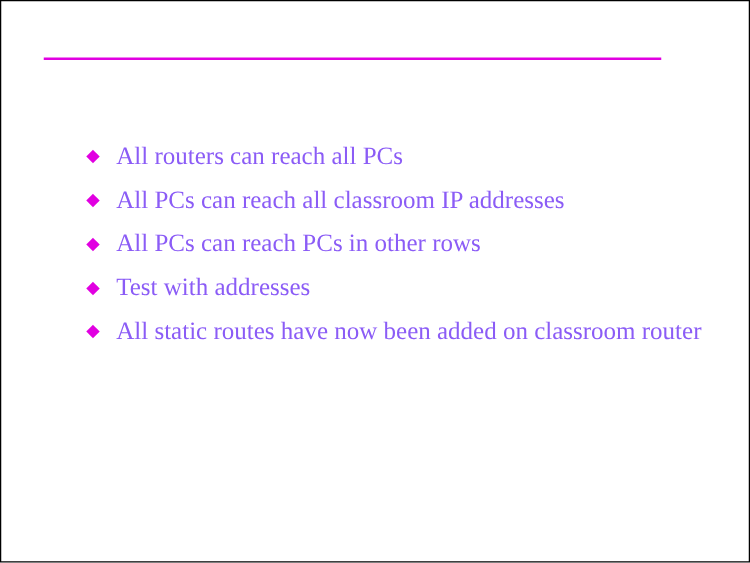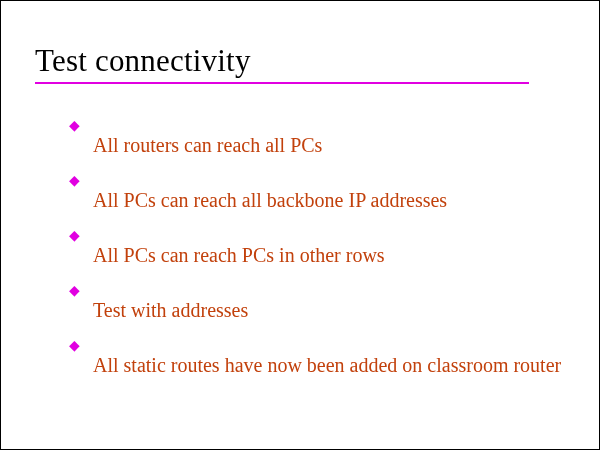--- a/index.html
+++ b/index.html
@@ -59,44 +59,42 @@
     line-height: 28px;
     color: #e100e1;
     font-family: "DejaVu Sans", sans-serif;
     text-align: left;
   }
   .bullet-text {
     flex: 1 1 auto;
     font-family: "Liberation Serif", serif;
     font-size: 20px;
     line-height: 28px;
-    color: #c2410c;
-    margin-top: 20px;
+    color: #8b5cf6;
   }
 </style>
 </head>
 <body>
 
 <div class="slide">
 
   <div class="title-block">
-    <div class="slide-title">Test connectivity</div>
     <div class="title-rule"></div>
   </div>
 
   <div class="bullets">
 
     <div class="bullet-row">
       <span class="bullet-marker">◆</span>
       <span class="bullet-text">All routers can reach all PCs</span>
     </div>
 
     <div class="bullet-row">
       <span class="bullet-marker">◆</span>
-      <span class="bullet-text">All PCs can reach all backbone IP addresses</span>
+      <span class="bullet-text">All PCs can reach all classroom IP addresses</span>
     </div>
 
     <div class="bullet-row">
       <span class="bullet-marker">◆</span>
       <span class="bullet-text">All PCs can reach PCs in other rows</span>
     </div>
 
     <div class="bullet-row">
       <span class="bullet-marker">◆</span>
       <span class="bullet-text">Test with addresses</span>

